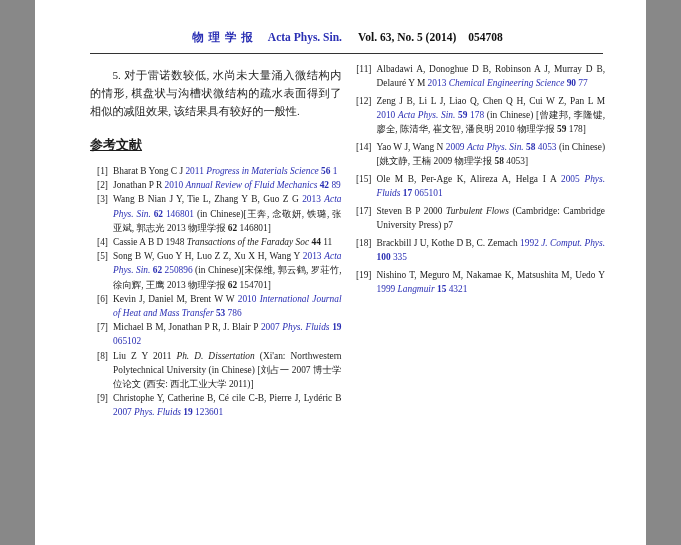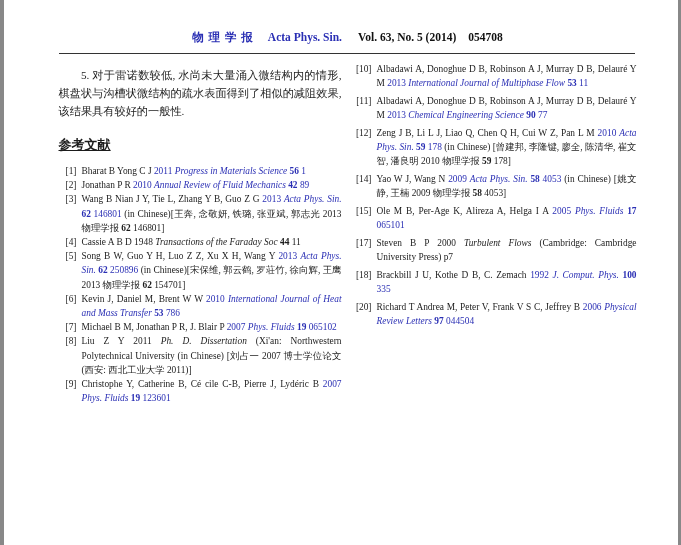--- a/index.html
+++ b/index.html
@@ -1,18 +1,18 @@
 <!DOCTYPE html>
 <html><head>
 <meta charset="utf-8">
 <style>
   html,body{margin:0;padding:0;background:#888;}
   .page{
     position:relative;
-    width:674px;height:545px;
+    width:611px;height:545px;
     background:#ffffff;
     font-family:"Liberation Serif","DejaVu Serif",serif;
     color:#1c1c1c;
     overflow:hidden;
     margin:0 auto;
   }
   .header{
     position:absolute;
     top:30px;left:55px;right:41px;
     text-align:center;
@@ -97,25 +97,24 @@
           <li><span class="ref-num">[4]</span><span class="s-p">Cassie A B D 1948 </span><span class="s-i">Transactions of the Faraday Soc </span><span class="s-b">44</span><span class="s-p"> 11</span></li>
           <li><span class="ref-num">[5]</span><span class="s-p">Song B W, Guo Y H, Luo Z Z, Xu X H, Wang Y </span><span class="s-l">2013 </span><span class="s-li">Acta Phys. Sin. </span><span class="s-lb">62</span><span class="s-l"> 250896</span><span class="s-p"> (in Chinese)[宋保维, 郭云鹤, 罗荘竹, 徐向辉, 王鹰 2013 物理学报 </span><span class="s-b">62</span><span class="s-p"> 154701]</span></li>
           <li><span class="ref-num">[6]</span><span class="s-p">Kevin J, Daniel M, Brent W W </span><span class="s-l">2010 </span><span class="s-li">International Journal of Heat and Mass Transfer </span><span class="s-lb">53</span><span class="s-l"> 786</span></li>
           <li><span class="ref-num">[7]</span><span class="s-p">Michael B M, Jonathan P R, J. Blair P </span><span class="s-l">2007 </span><span class="s-li">Phys. Fluids </span><span class="s-lb">19</span><span class="s-l"> 065102</span></li>
           <li><span class="ref-num">[8]</span><span class="s-p">Liu Z Y 2011 </span><span class="s-i">Ph. D. Dissertation </span><span class="s-p">(Xi'an: Northwestern Polytechnical University (in Chinese) [刘占一 2007 博士学位论文 (西安: 西北工业大学 2011)]</span></li>
           <li><span class="ref-num">[9]</span><span class="s-p">Christophe Y, Catherine B, Cé cile C-B, Pierre J, Lydéric B </span><span class="s-l">2007 </span><span class="s-li">Phys. Fluids </span><span class="s-lb">19</span><span class="s-l"> 123601</span></li>
         </ol>
     </div>
     <div class="col">
       <ol class="reflist" id="ref-right">
-          <li><span class="ref-num">[10]</span><span class="s-p">Albadawi A, Donoghue D B, Robinson A J, Murray D B, Delauré Y M </span><span class="s-l">2013 </span><span class="s-li">International Journal of Multiphase Flow </span><span class="s-lb">53</span><span class="s-l"> 11</span></li>
           <li><span class="ref-num">[11]</span><span class="s-p">Albadawi A, Donoghue D B, Robinson A J, Murray D B, Delauré Y M </span><span class="s-l">2013 </span><span class="s-li">Chemical Engineering Science </span><span class="s-lb">90</span><span class="s-l"> 77</span></li>
           <li><span class="ref-num">[12]</span><span class="s-p">Zeng J B, Li L J, Liao Q, Chen Q H, Cui W Z, Pan L M </span><span class="s-l">2010 </span><span class="s-li">Acta Phys. Sin. </span><span class="s-lb">59</span><span class="s-l"> 178</span><span class="s-p"> (in Chinese) [曾建邦, 李隆键, 廖全, 陈清华, 崔文智, 潘良明 2010 物理学报 </span><span class="s-b">59</span><span class="s-p"> 178]</span></li>
           <li><span class="ref-num">[14]</span><span class="s-p">Yao W J, Wang N </span><span class="s-l">2009 </span><span class="s-li">Acta Phys. Sin. </span><span class="s-lb">58</span><span class="s-l"> 4053</span><span class="s-p"> (in Chinese) [姚文静, 王楠 2009 物理学报 </span><span class="s-b">58</span><span class="s-p"> 4053]</span></li>
           <li><span class="ref-num">[15]</span><span class="s-p">Ole M B, Per-Age K, Alireza A, Helga I A </span><span class="s-l">2005 </span><span class="s-li">Phys. Fluids </span><span class="s-lb">17</span><span class="s-l"> 065101</span></li>
           <li><span class="ref-num">[17]</span><span class="s-p">Steven B P 2000 </span><span class="s-i">Turbulent Flows </span><span class="s-p">(Cambridge: Cambridge University Press) p7</span></li>
           <li><span class="ref-num">[18]</span><span class="s-p">Brackbill J U, Kothe D B, C. Zemach </span><span class="s-l">1992 </span><span class="s-li">J. Comput. Phys. </span><span class="s-lb">100</span><span class="s-l"> 335</span></li>
-          <li><span class="ref-num">[20]</span><span class="s-p">Richard T Andrea M, Peter V, Frank V S C, Jeffrey B </span><span class="s-l">2006 </span><span class="s-li">Physical Review Letters </span><span class="s-lb">97</span><span class="s-l"> 044504</span></li>
+          <li><span class="ref-num">[19]</span><span class="s-p">Nishino T, Meguro M, Nakamae K, Matsushita M, Uedo Y </span><span class="s-l">1999 </span><span class="s-li">Langmuir </span><span class="s-lb">15</span><span class="s-l"> 4321</span></li>
         </ol>
     </div>
   </div>
 
 </div>
 
 </body></html>

